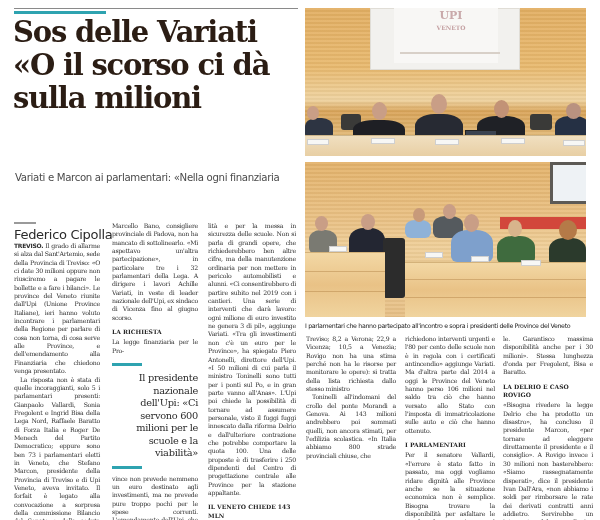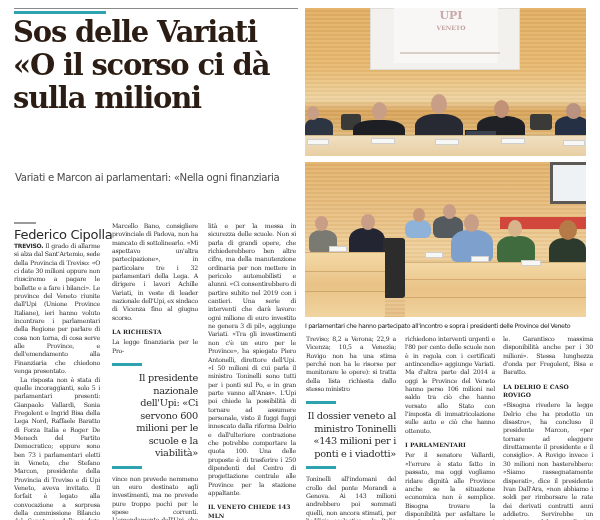--- a/index.html
+++ b/index.html
@@ -186,25 +186,20 @@
   <div class="nameplate" style="left:24px;top:84px;width:18px;"></div>
   <div class="nameplate" style="left:120px;top:90px;width:18px;"></div>
   <div class="nameplate" style="left:166px;top:94px;width:18px;"></div>
   <div class="nameplate" style="left:216px;top:98px;width:20px;"></div>
 </div>
 
 <div class="caption">I parlamentari che hanno partecipato all'incontro e sopra i presidenti delle Province del Veneto</div>
 
 <div class="col col4">
   <p>Treviso; 8,2 a Verona; 22,9 a Vicenza; 10,5 a Venezia; Rovigo non ha una stima perché non ha le risorse per monitorare le opere): si tratta della lista richiesta dallo stesso ministro</p>
-  <div class="pullquote">
-    <div class="pq-rule"></div>
-    <div class="pq-text">Il dossier veneto al ministro Toninelli «143 milioni per i ponti e i viadotti»</div>
-    <div class="pq-rule2"></div>
-  </div>
   <p>Toninelli all'indomani del crollo del ponte Morandi a Genova. Ai 143 milioni andrebbero poi sommati quelli, non ancora stimati, per l'edilizia scolastica. «In Italia abbiamo 800 strade provinciali chiuse, che</p>
 </div>
 
 <div class="col col5">
   <p>richiedono interventi urgenti e l'80 per cento delle scuole non è in regola con i certificati antincendio» aggiunge Variati. Ma d'altra parte dal 2014 a oggi le Province del Veneto hanno perso 106 milioni nel saldo tra ciò che hanno versato allo Stato con l'imposta di immatricolazione sulle auto e ciò che hanno ottenuto.</p>
   <div class="section-head">I PARLAMENTARI</div>
   <p>Per il senatore Vallardi, «l'errore è stato fatto in passato, ma oggi vogliamo ridare dignità alle Province anche se la situazione economica non è semplice. Bisogna trovare la disponibilità per asfaltare le strade, che non siamo così distanti dall'Africa, e sistemare le scuo-</p>
 </div>
 
 <div class="col col6">

